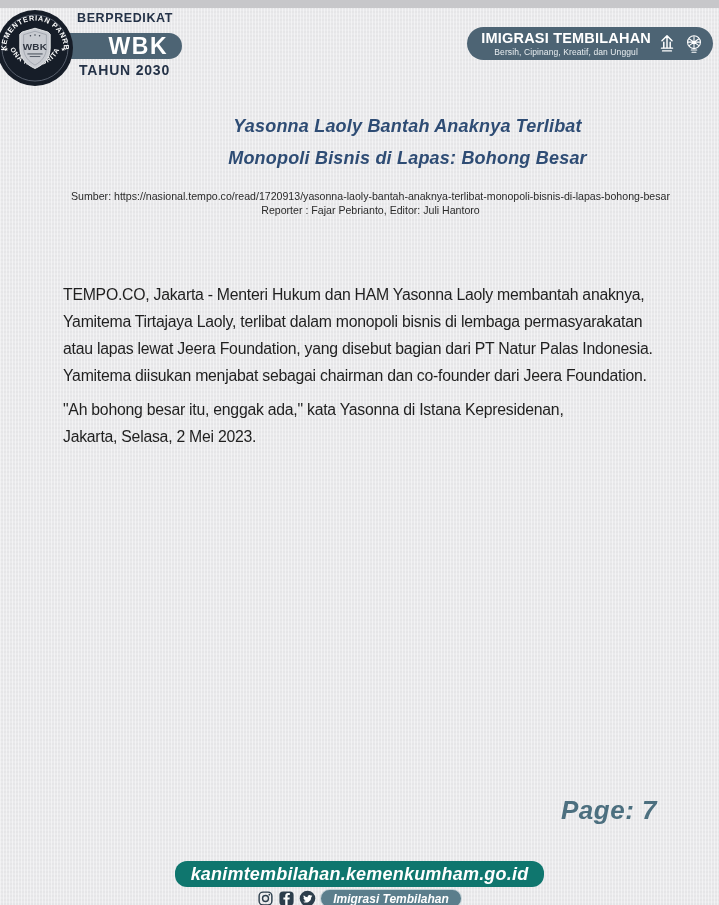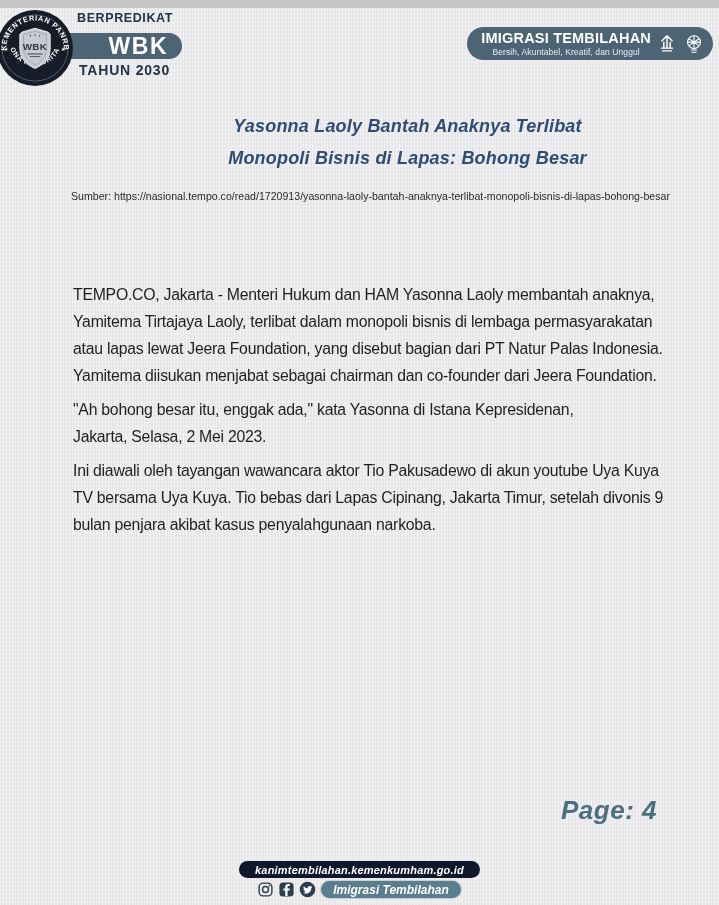--- a/index.html
+++ b/index.html
@@ -45,33 +45,33 @@
     text-align:center; font-size:18px; font-weight:bold; font-style:italic;
     color:#2e4c74; line-height:32px; white-space:pre-line; letter-spacing:.2px;padding-left:48px;
   }
   .source-block { position:absolute; top:189px; left:0; width:100%; text-align:center; z-index:1; }
   .source-line { font-size:10.6px; color:#2a2a2a; line-height:14px;margin-left:22px; }
 
   .article {
     position:absolute; top:281px; left:63px; width:602px; z-index:1;
     font-size:15.8px; line-height:27px; color:#1f1f1f; letter-spacing:-0.25px;
   }
-  .article p { margin:0 0 7px 10px; white-space:pre-line; }
+  .article p { margin:0 0 7px 0; white-space:pre-line; }
 
   .page-label {
     position:absolute; top:795px; right:62px; z-index:1;
     font-size:26px; font-weight:bold; font-style:italic; color:#4c6f7f; letter-spacing:.5px;
   }
 
   
   .footer { position:absolute; top:861px; left:0; width:100%; z-index:2;
     display:flex; flex-direction:column; align-items:center; gap:2px; }
   .site-pill {
-    background:#0f172a; border-radius:12px; padding:2.5px 16px;
-    color:#fff; font-weight:bold; font-style:italic; font-size:11px; letter-spacing:.2px;
+    background:#0f766e; border-radius:12px; padding:2.5px 16px;
+    color:#fff; font-weight:bold; font-style:italic; font-size:18px; letter-spacing:.2px;
   }
   .social-row { display:flex; align-items:center; gap:4px; }
   .social-row svg { width:17px; height:17px; display:block; }
   .social-pill {
     background:#5b7e8c; border:1px solid rgba(255,255,255,.65); border-radius:10px;
     padding:1.5px 12px; color:#fff; font-weight:bold; font-style:italic; font-size:12px;
   }
 </style>
 </head>
 <body>
@@ -107,49 +107,49 @@
       <circle cx="56" cy="34" r="1" fill="#3a414d"></circle>
       <text x="50" y="53" text-anchor="middle" font-size="13" font-weight="bold" fill="#2e343f" letter-spacing="0.5">WBK</text>
       <rect x="40" y="57" width="20" height="1.6" fill="#5a616c"></rect>
       <rect x="43" y="60.5" width="14" height="1.4" fill="#5a616c"></rect>
     </svg>
   </div>
 
   <div class="office-pill">
     <div class="office-text">
       <div class="office-name">IMIGRASI TEMBILAHAN</div>
-      <div class="office-tagline">Bersih, Akuntabel, Kreatif, dan Unggul</div>
+      <div class="office-tagline">Bersih, Cipinang, Kreatif, dan Unggul</div>
     </div>
     <svg viewBox="0 0 24 24" fill="none" stroke="#ffffff" stroke-width="1.6" stroke-linecap="round">
       <path d="M12 3 L6.5 8.5 M12 3 L17.5 8.5 M12 4 V16"></path>
       <path d="M8.5 10 V16 M15.5 10 V16"></path>
       <path d="M6 16.5 H18 M7.2 19.5 H16.8"></path>
     </svg>
     <svg viewBox="0 0 24 24" fill="none" stroke="#ffffff" stroke-width="1.2" stroke-linecap="round">
       <circle cx="12" cy="10" r="7"></circle>
       <path d="M12 4 V16 M7 6.5 L17 13.5 M17 6.5 L7 13.5 M5.3 10 H18.7"></path>
       <path d="M9 18.5 H15 M9.8 21 H14.2"></path>
     </svg>
   </div>
 
   <h1 class="title">Yasonna Laoly Bantah Anaknya Terlibat
 Monopoli Bisnis di Lapas: Bohong Besar</h1>
 
   <div class="source-block">
     <div class="source-line">Sumber: https://nasional.tempo.co/read/1720913/yasonna-laoly-bantah-anaknya-terlibat-monopoli-bisnis-di-lapas-bohong-besar</div>
+    <div class="source-line">Reporter : Fajar Pebrianto, Editor: Juli Hantoro</div>
   </div>
 
   <article class="article">
     <p>TEMPO.CO, Jakarta - Menteri Hukum dan HAM Yasonna Laoly membantah anaknya, Yamitema Tirtajaya Laoly, terlibat dalam monopoli bisnis di lembaga permasyarakatan atau lapas lewat Jeera Foundation, yang disebut bagian dari PT Natur Palas Indonesia. Yamitema diisukan menjabat sebagai chairman dan co-founder dari Jeera Foundation.</p>
     <p>"Ah bohong besar itu, enggak ada," kata Yasonna di Istana Kepresidenan,
 Jakarta, Selasa, 2 Mei 2023.</p>
-    <p>Ini diawali oleh tayangan wawancara aktor Tio Pakusadewo di akun youtube Uya Kuya TV bersama Uya Kuya. Tio bebas dari Lapas Cipinang, Jakarta Timur, setelah divonis 9 bulan penjara akibat kasus penyalahgunaan narkoba.</p>
   </article>
 
-  <div class="page-label">Page: 4</div>
+  <div class="page-label">Page: 7</div>
 
   <div class="footer">
     <div class="site-pill">
       <span>kanimtembilahan.kemenkumham.go.id</span>
     </div>
     <div class="social-row">
       <svg viewBox="0 0 24 24" fill="none" stroke="#2d3e4c" stroke-width="2">
         <rect x="3" y="3" width="18" height="18" rx="5.5"></rect>
         <circle cx="12" cy="12" r="4.2"></circle>
         <circle cx="17.4" cy="6.6" r="1.2" fill="#2d3e4c" stroke="none"></circle>

